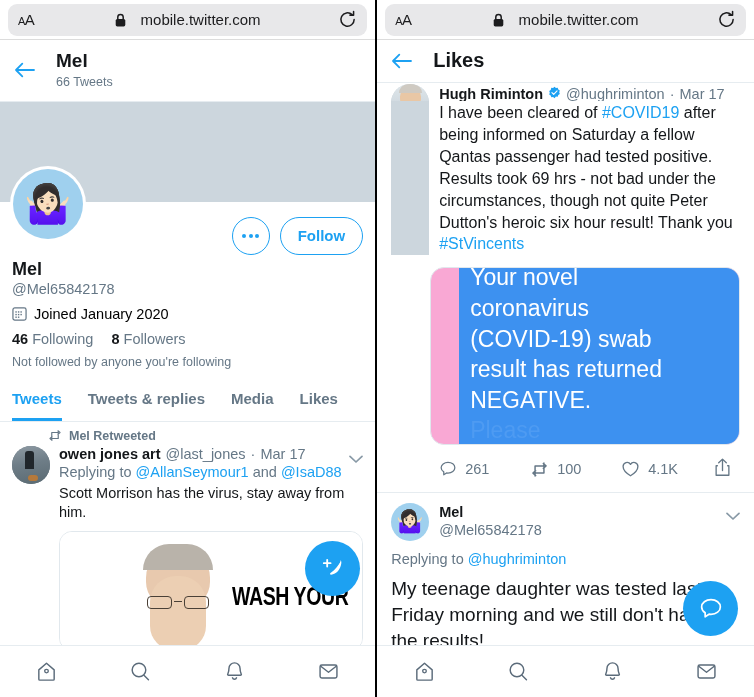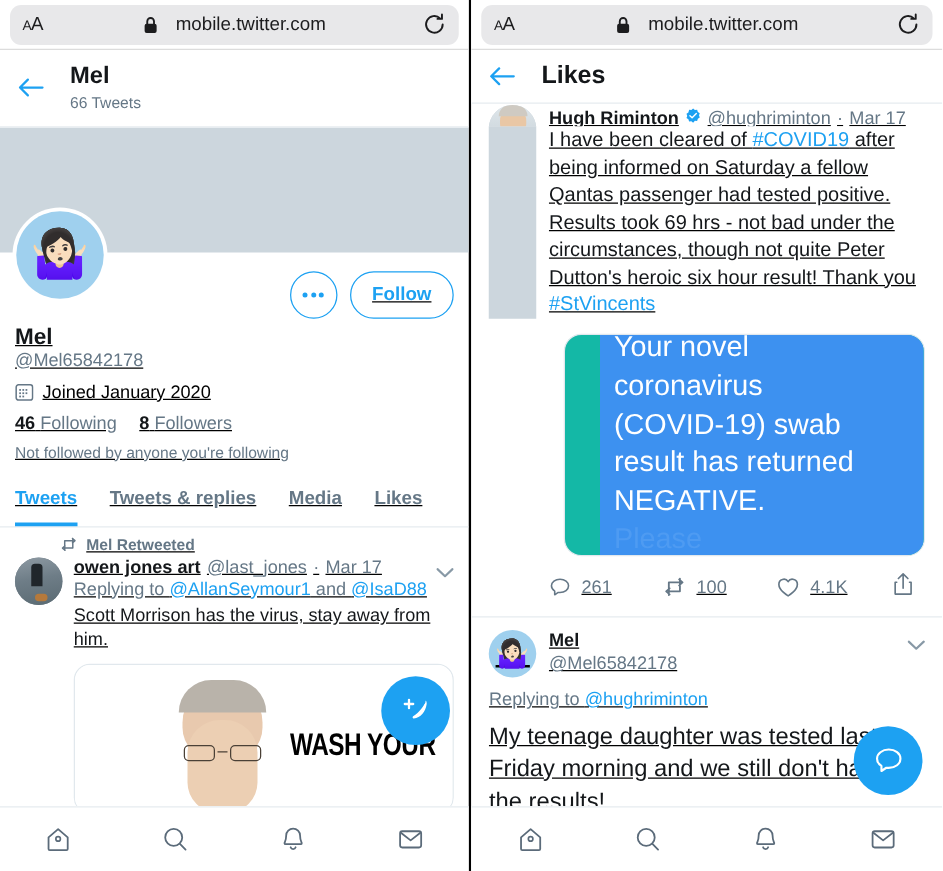--- a/index.html
+++ b/index.html
@@ -59,21 +59,21 @@
     background: #fff;
     border-bottom: 1px solid #e6ecf0;
   }
   .back-arrow { flex: 0 0 auto; display: flex; cursor: pointer; }
   .tw-header-titles { display: flex; flex-direction: column; justify-content: center; }
   .tw-title { font-size: 19px; font-weight: bold; color: #14171a; line-height: 1.25; }
   .tw-sub { font-size: 12.5px; color: #657786; line-height: 1.35; margin-top: 1px; }
   .tw-title-only { font-size: 20px; font-weight: bold; color: #14171a; }
 
   
-  .scroll { flex: 1 1 auto; overflow: hidden; position: relative; text-decoration: underline; }
+  .scroll { flex: 1 1 auto; overflow: hidden; position: relative; }
   .banner { height: 100px; background: #ccd6dd; }
   .profile-body { position: relative; padding: 0 12px; }
   .avatar-wrap {
     position: absolute; left: 10px; top: -36px;
     width: 76px; height: 76px; border-radius: 50%;
     background: #fff; padding: 3px;
   }
   .avatar {
     width: 100%; height: 100%; border-radius: 50%;
     background: #9fd0ee;
@@ -182,23 +182,23 @@
   .d-avatar .bg { position: absolute; inset: 0; background: linear-gradient(180deg,#dfe6ea 0%,#c3ced6 100%); }
   .d-avatar .head { position: absolute; left: 9px; top: 2px; width: 21px; height: 23px; border-radius: 11px; background: #e9c7a5; }
   .d-avatar .hair { position: absolute; left: 8px; top: 0px; width: 23px; height: 9px; border-radius: 12px 12px 0 0; background: #cfcac2; }
   .verified { width: 13px; height: 13px; flex: 0 0 13px; }
   .detail-body { display: flex; gap: 10px; }
   .thread-line-col { flex: 0 0 38px; display: flex; justify-content: center; }
   .thread-line { width: 2px; background: #ccd6dd; flex: 1 1 auto; }
   .detail-text { font-size: 16px; color: #14171a; line-height: 1.37; padding-top: 1px; }
   .detail-text a { color: #1da1f2; text-decoration: none; }
   .covid-card {
-    margin-top: 12px; margin-left: 60px;
+    margin-top: 12px; margin-left: 39px;
     border: 1px solid #e1e8ed; border-radius: 14px;
-    overflow: hidden; height: 178px; background: #14b8a6; position: relative;
+    overflow: hidden; height: 178px; background: #f9a8d4; position: relative;
   }
   .covid-inner {
     position: absolute; left: 28px; right: 0; top: 0; bottom: 0;
     background: #3d91f0; color: #fff;
     font-size: 23px; line-height: 1.33;
     padding: 0 0 0 11px;
   }
   .covid-inner .ln { white-space: nowrap; }
   .covid-inner .first { margin-top: -6px; }
   .covid-inner .last { color: #4e9bf2; }

